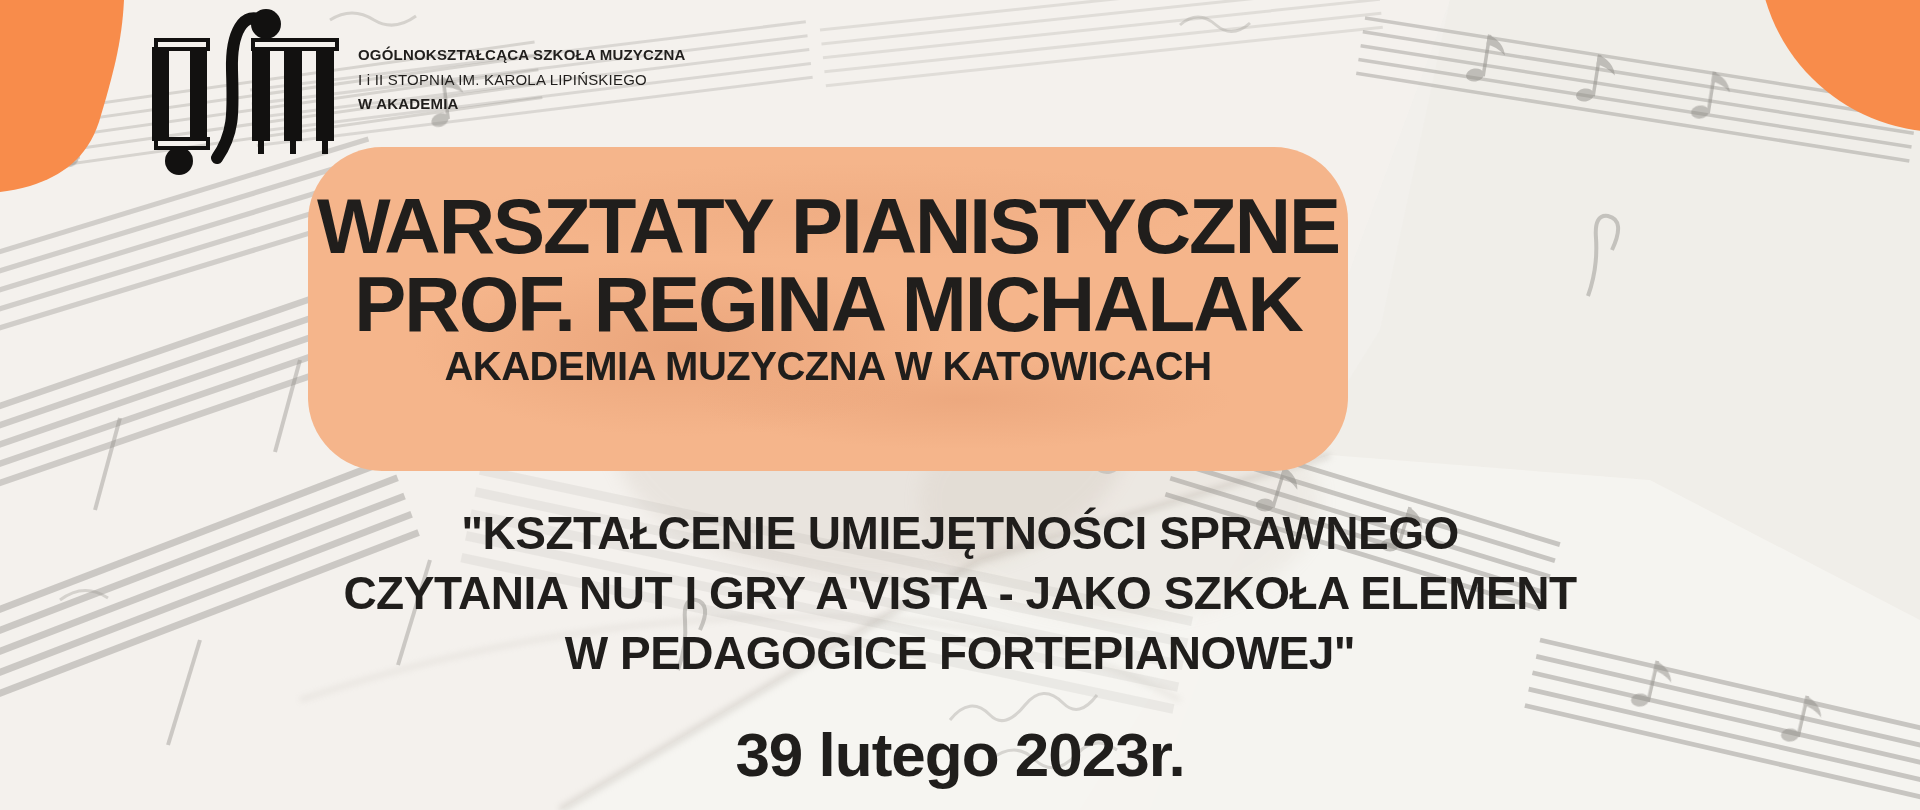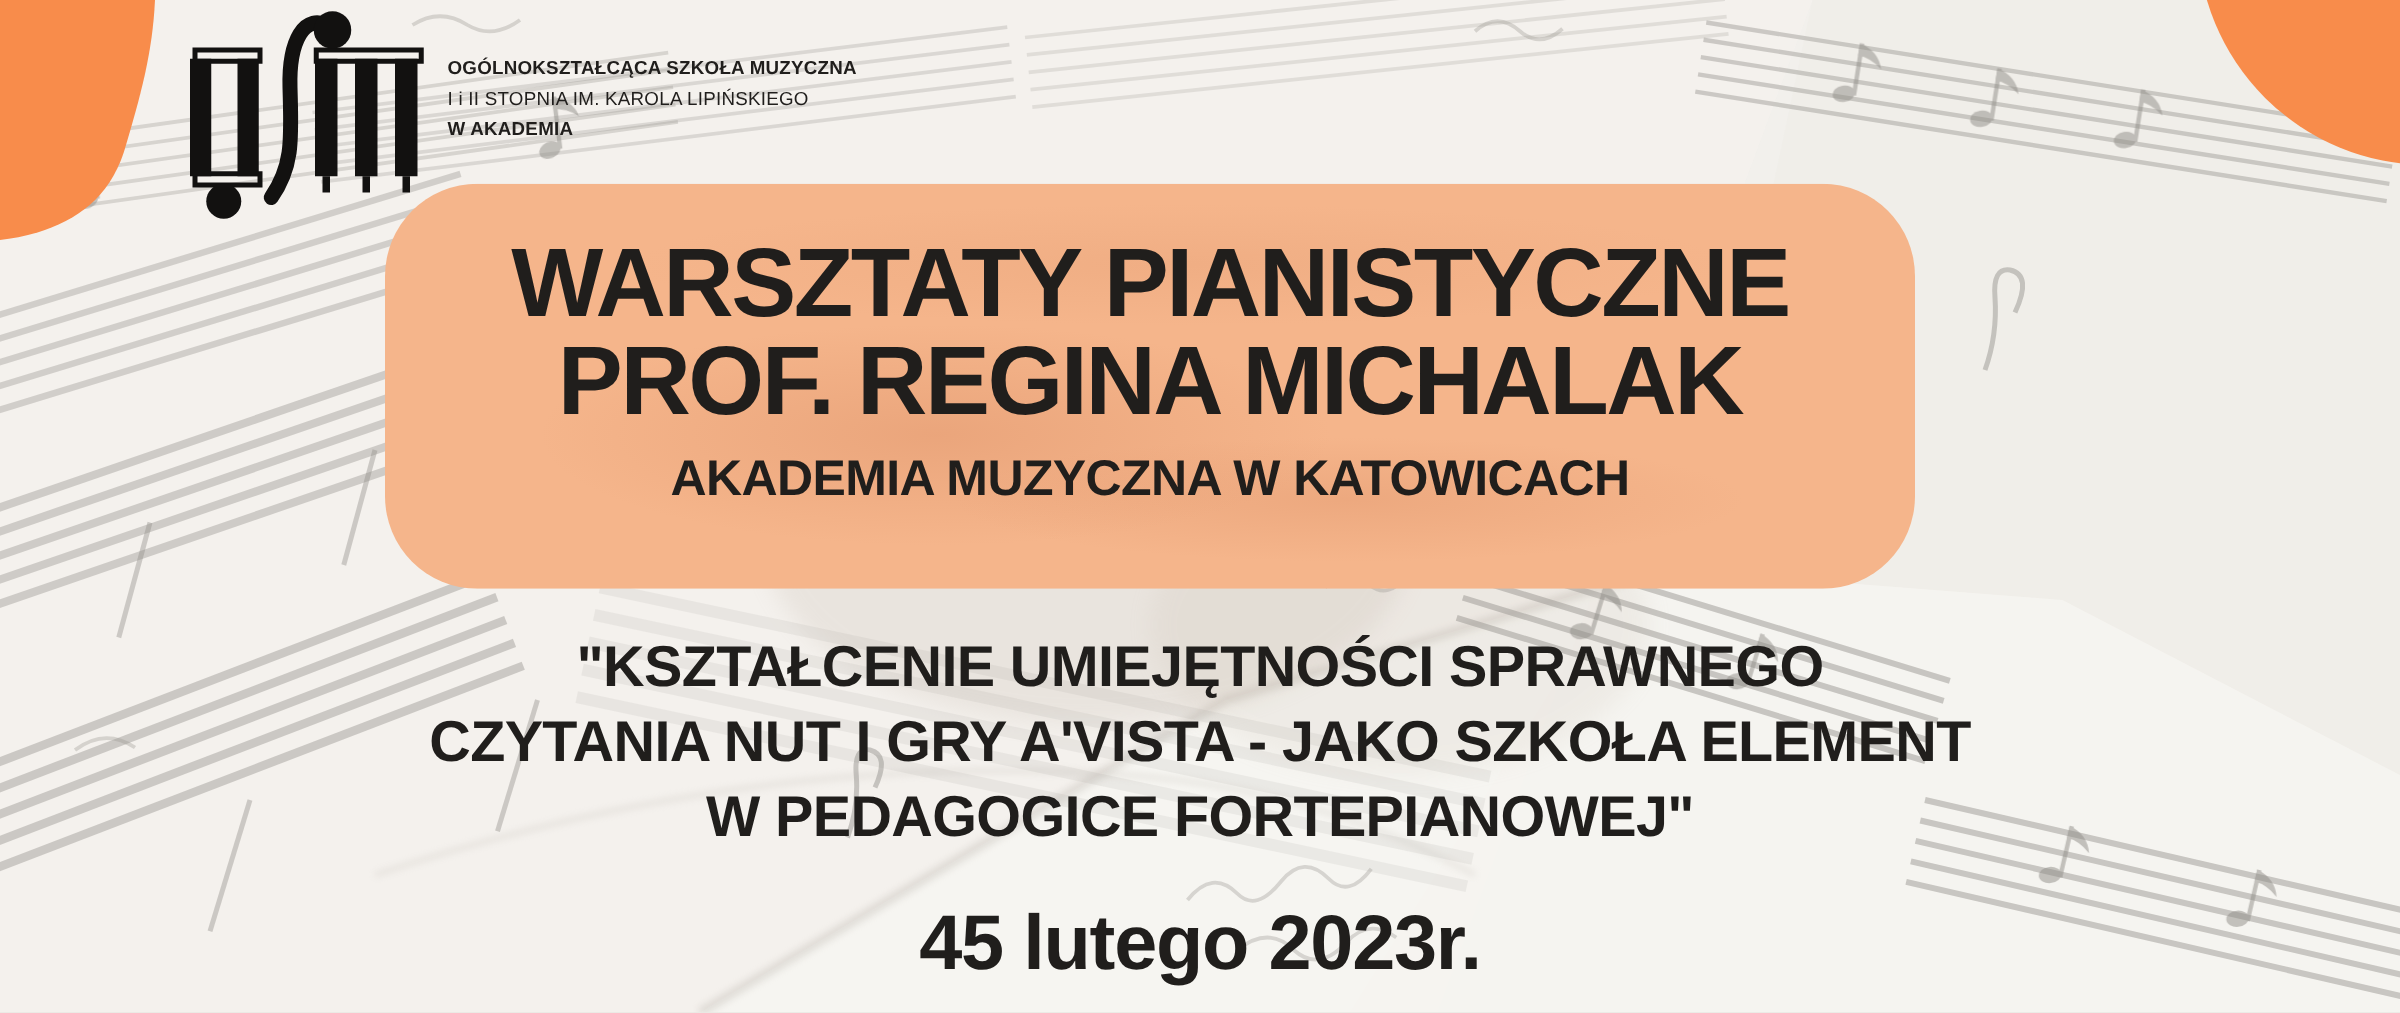--- a/index.html
+++ b/index.html
@@ -17,31 +17,31 @@
   }
   
   .logo{position:absolute;left:138px;top:0px;}
   .school-name{
     position:absolute;left:358px;top:43px;line-height:24.5px;font-size:15px;letter-spacing:.2px;
   }
   .school-name .l1,.school-name .l3{font-weight:700;}
   .school-name .l2{font-weight:400;}
   
   .banner{
-    position:absolute;left:308px;top:147px;width:1224px;height:324px;border-radius:74px;
+    position:absolute;left:308px;top:147px;width:1040px;height:324px;border-radius:74px;
     display:flex;flex-direction:column;align-items:center;
     box-sizing:border-box;padding-top:40px;
     text-align:center;
   }
   .banner .title{
     font-weight:700;font-size:78px;line-height:78px;letter-spacing:-2px;white-space:nowrap;
   }
   .banner .title2{}
   .banner .subtitle{
-    margin-top:19px;font-weight:700;font-size:40px;line-height:42px;letter-spacing:-.5px;white-space:nowrap;
+    margin-top:2px;font-weight:700;font-size:40px;line-height:42px;letter-spacing:-.5px;white-space:nowrap;
   }
   
   .quote{
     position:absolute;left:0;top:503px;width:1920px;text-align:center;
     font-weight:700;font-size:46px;line-height:60px;letter-spacing:-.5px;
   }
   .quote div{white-space:nowrap;}
   
   .event-date{
     position:absolute;left:0;top:722px;width:1920px;text-align:center;
@@ -197,15 +197,15 @@
     <div class="title title2">PROF. REGINA MICHALAK</div>
     <div class="subtitle">AKADEMIA MUZYCZNA W KATOWICACH</div>
   </div>
 
   <div class="quote">
     <div>"KSZTAŁCENIE UMIEJĘTNOŚCI SPRAWNEGO</div>
     <div>CZYTANIA NUT I GRY A'VISTA - JAKO SZKOŁA ELEMENT</div>
     <div>W PEDAGOGICE FORTEPIANOWEJ"</div>
   </div>
 
-  <div class="event-date">45 lutego 2023r.</div>
+  <div class="event-date">39 lutego 2023r.</div>
 
 </div>
 
 </body></html>

